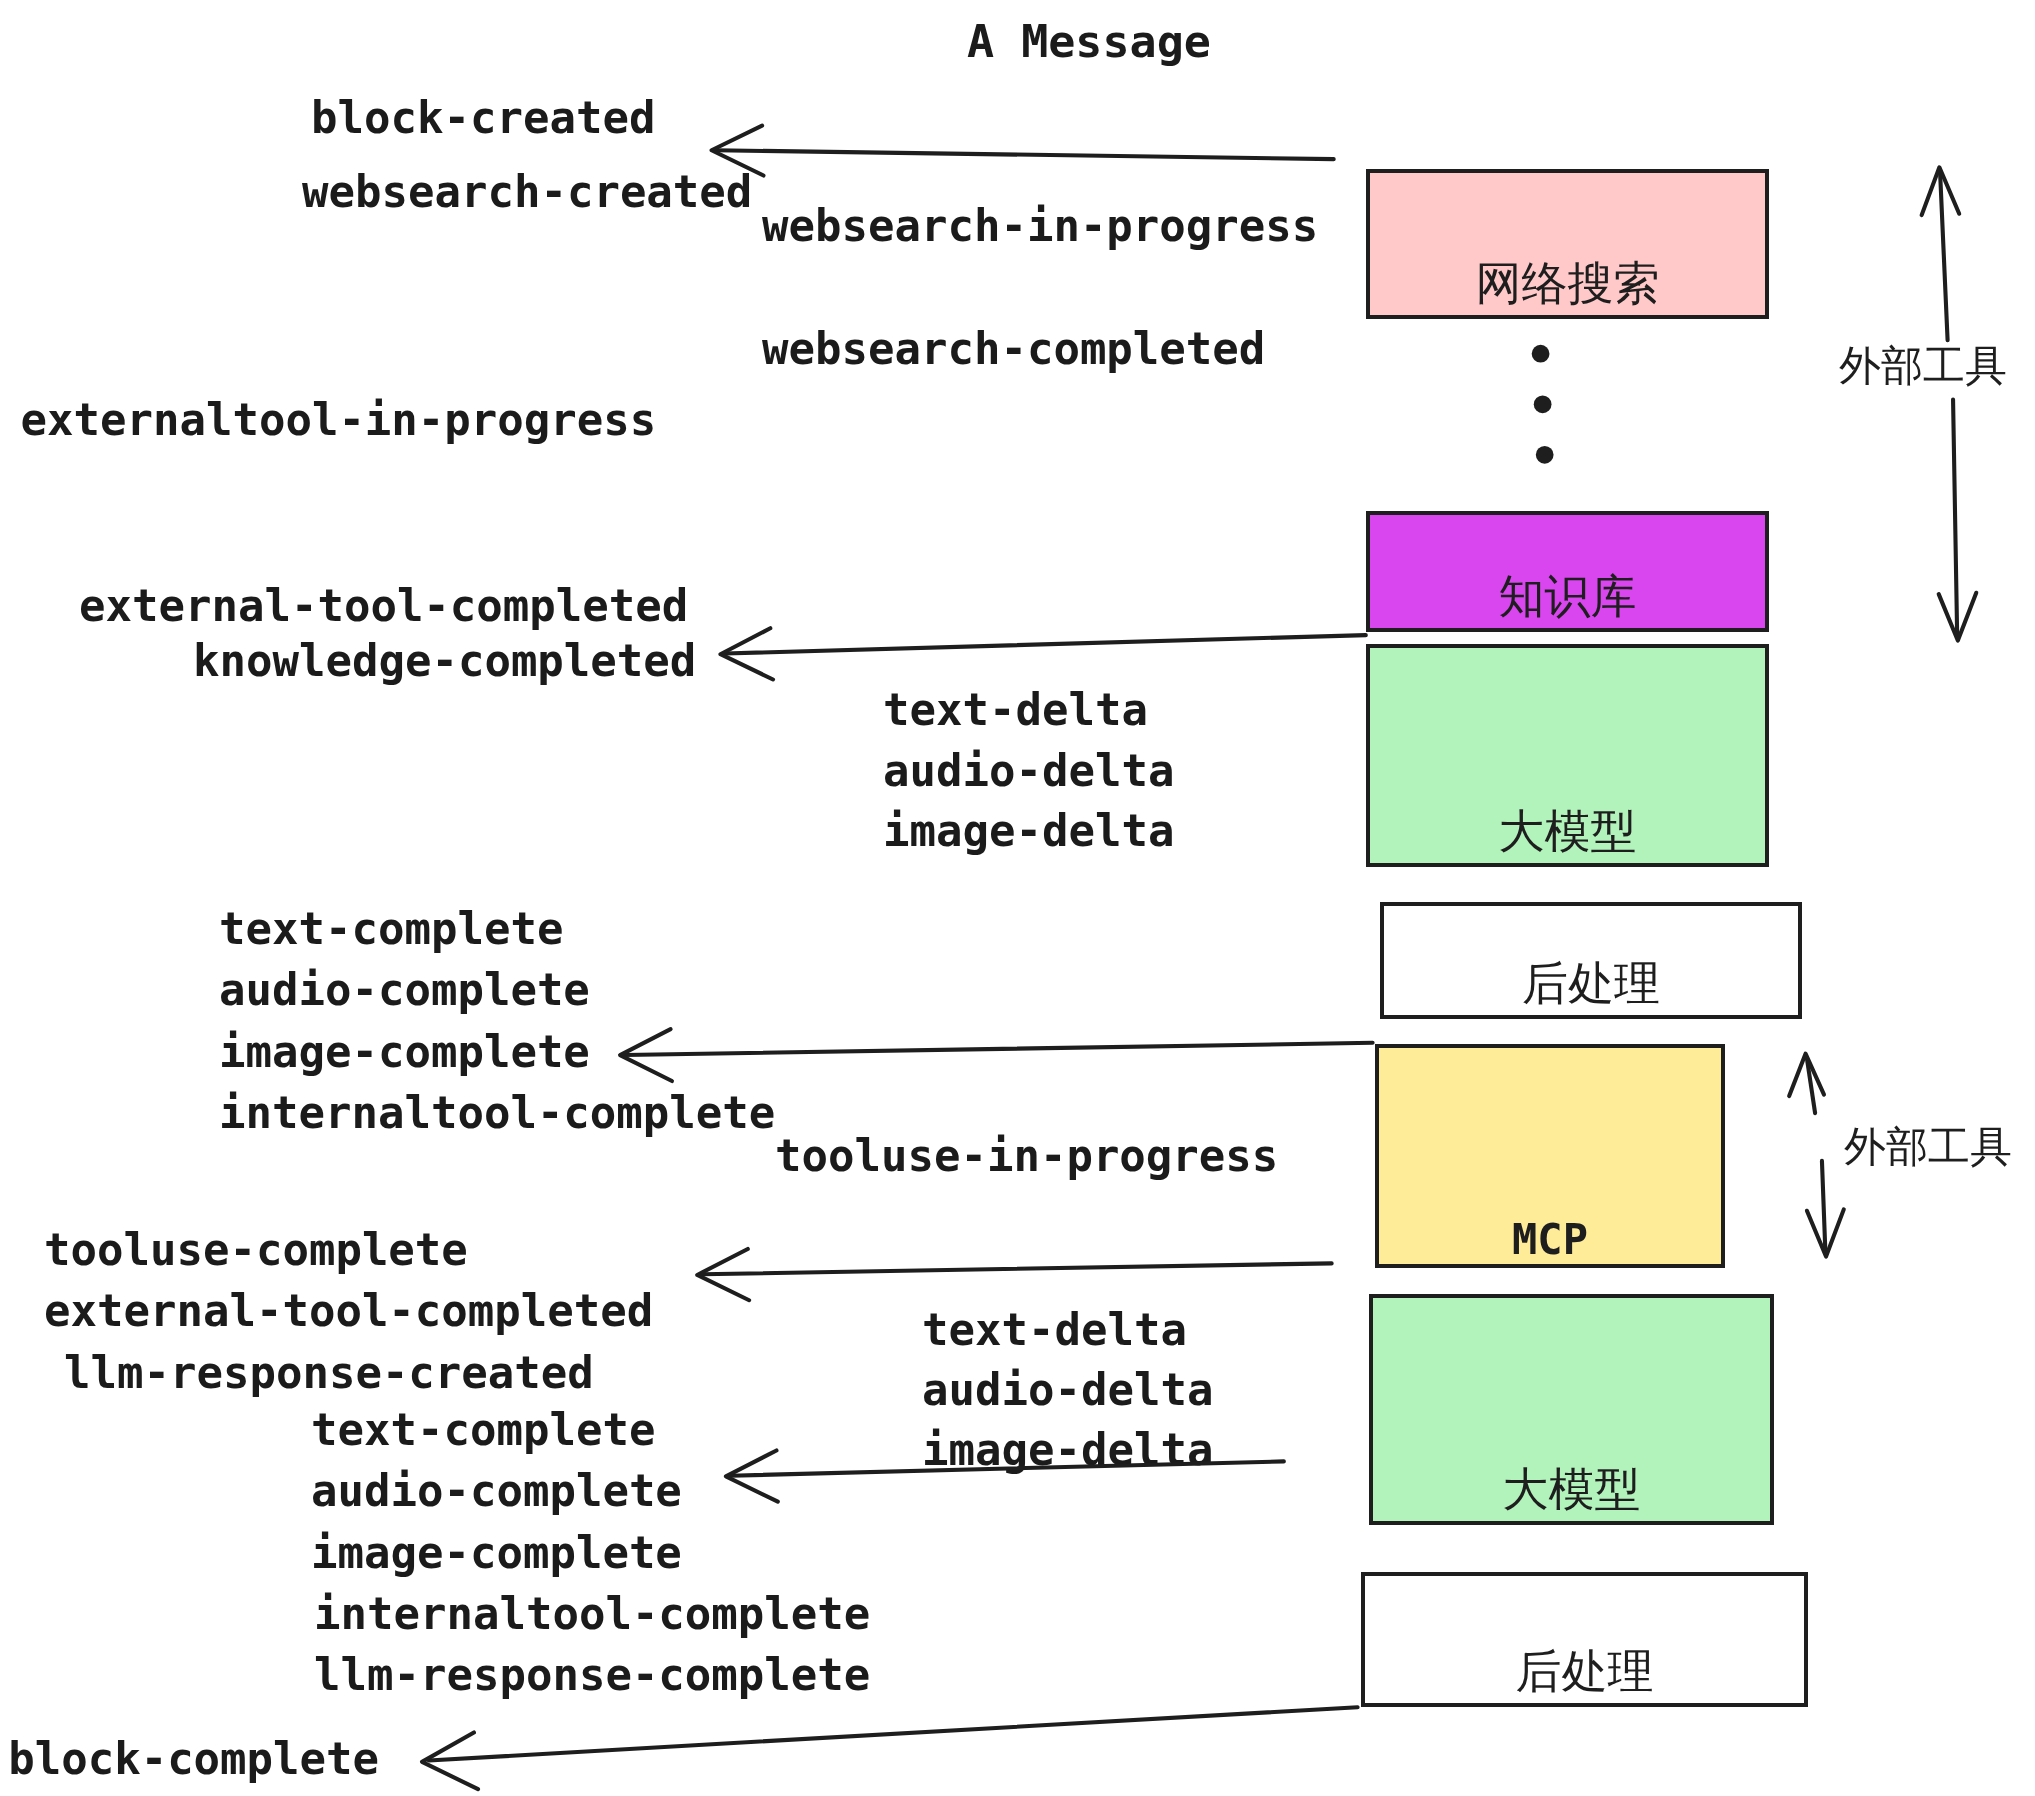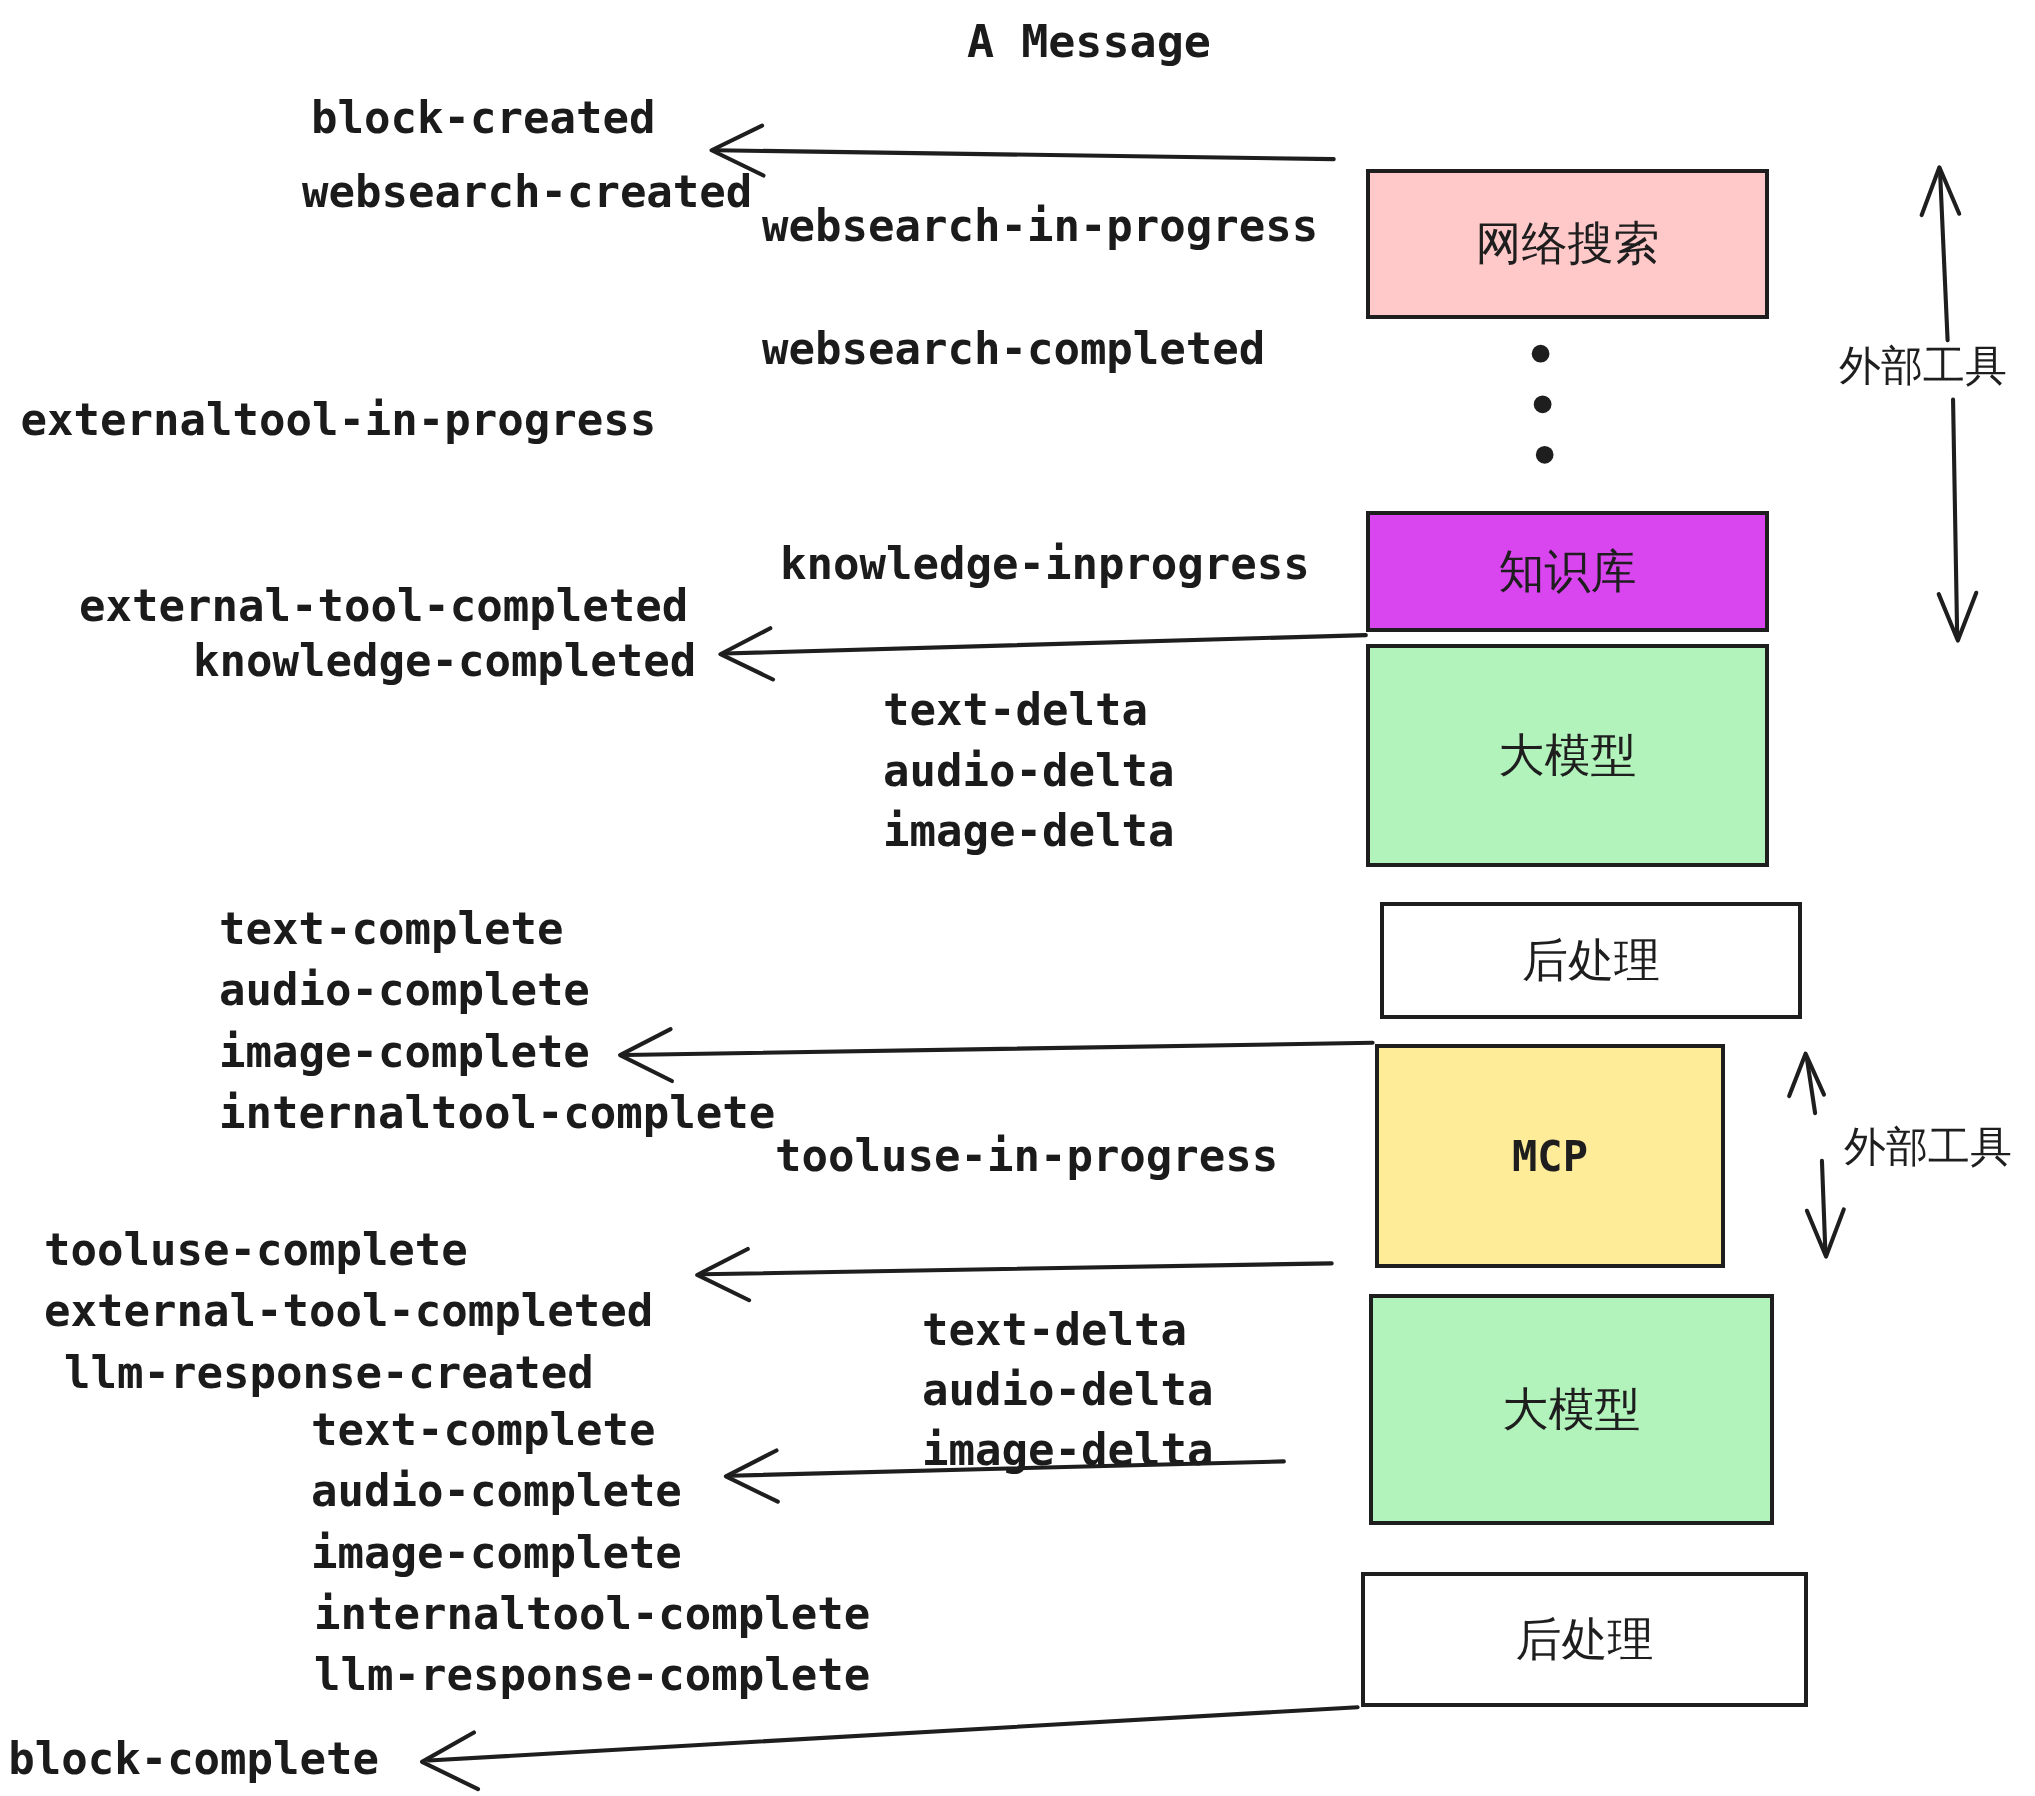--- a/index.html
+++ b/index.html
@@ -32,21 +32,21 @@
     font-size: 45px;
     font-weight: 700;
     white-space: nowrap;
     color: #1b1b1b;
   }
   .box {
     position: absolute;
     box-sizing: border-box;
     border: 4.1px solid #1e1e1e;
     display: flex;
-    align-items: center;
+    align-items: flex-end;
     justify-content: center;
   }
   .box-label {
     font-family: "Liberation Sans", sans-serif;
     font-size: 46px;
     color: #1e1e1e;
     white-space: nowrap;
   }
   .box-label-mono {
     font-family: "DejaVu Sans Mono", monospace;
@@ -87,21 +87,20 @@
 
 <div id="canvas">
 
   <div class="title" style="left:967px; top:15px;">A Message</div>
 
   <div class="mono" style="left:311px;  top:94px;">block-created</div>
   <div class="mono" style="left:302px;  top:168px;">websearch-created</div>
   <div class="mono" style="left:762px; top:202px;">websearch-in-progress</div>
   <div class="mono" style="left:762px; top:297px;margin-top:28px;">websearch-completed</div>
   <div class="mono" style="left:20.5px;   top:396px;">externaltool-in-progress</div>
-  <div class="mono" style="left:780px; top:540px;">knowledge-inprogress</div>
   <div class="mono" style="left:79px;  top:582px;">external-tool-completed</div>
   <div class="mono" style="left:193px;  top:637px;">knowledge-completed</div>
 
   <div class="mono" style="left:883px; top:686px;">text-delta</div>
   <div class="mono" style="left:883px; top:747px;">audio-delta</div>
   <div class="mono" style="left:883px; top:807px;">image-delta</div>
 
   <div class="mono" style="left:219px;  top:905px;">text-complete</div>
   <div class="mono" style="left:219px;  top:966px;">audio-complete</div>
   <div class="mono" style="left:219px;  top:1028px;">image-complete</div>

